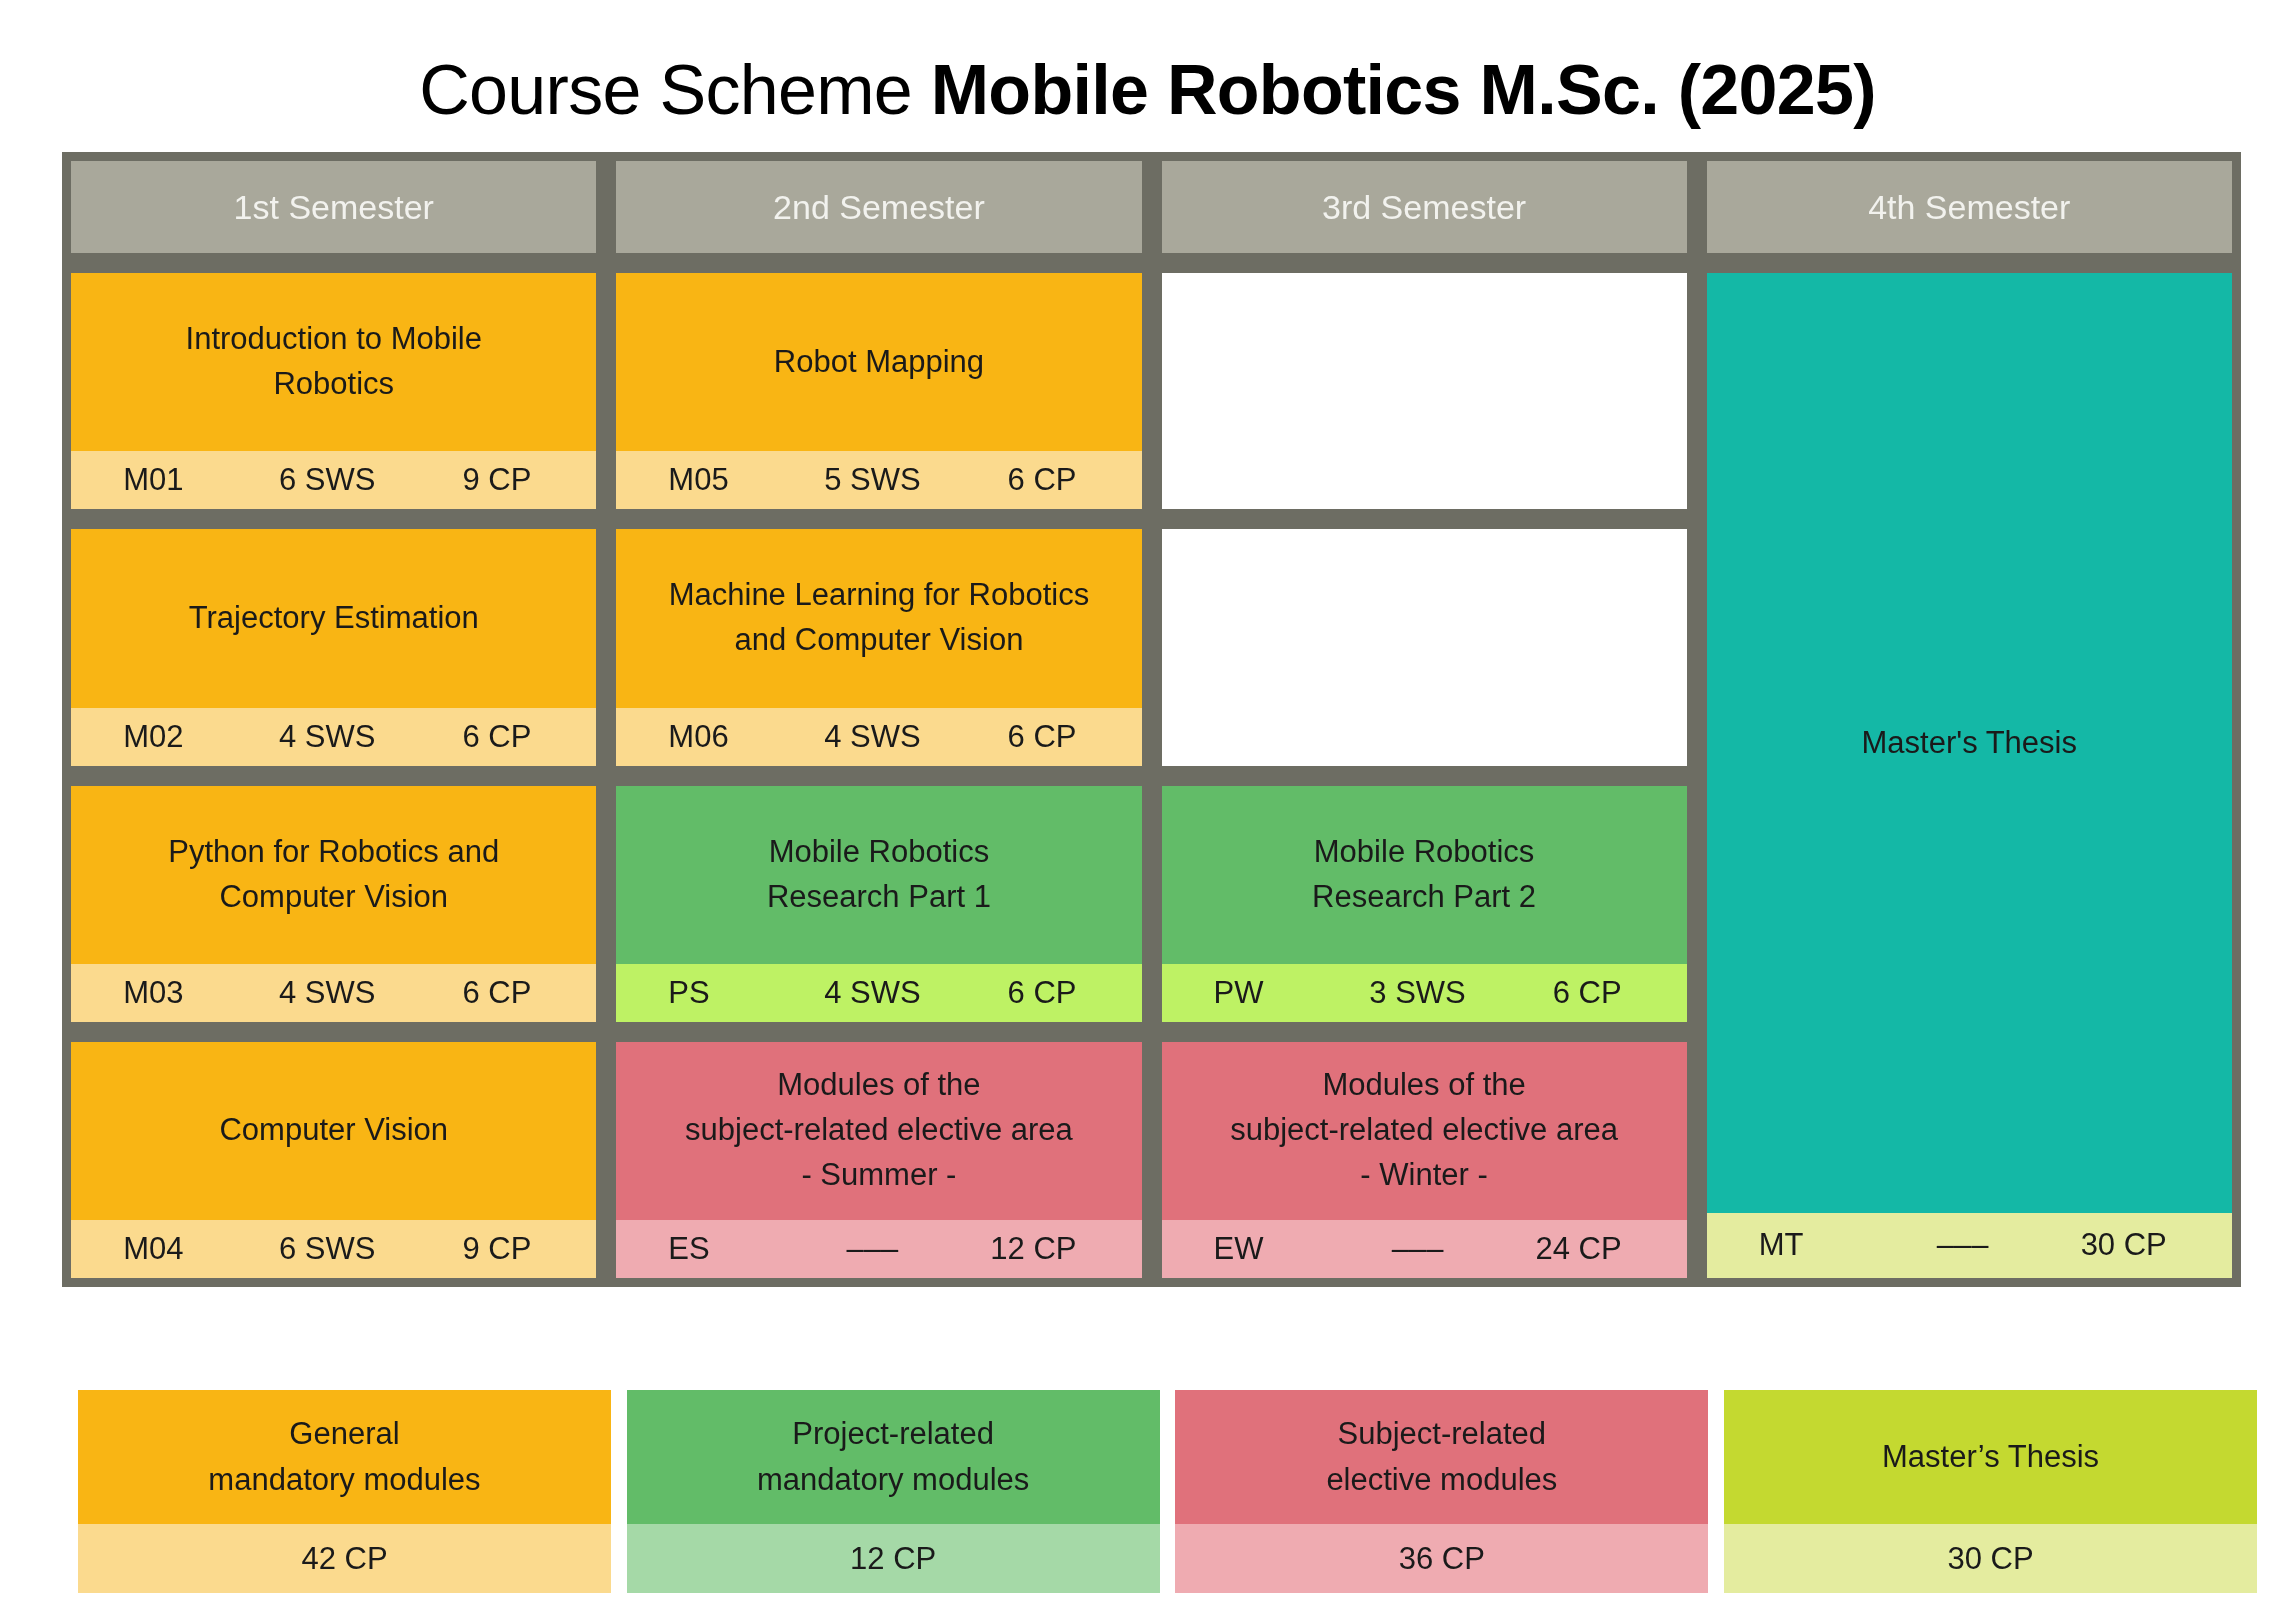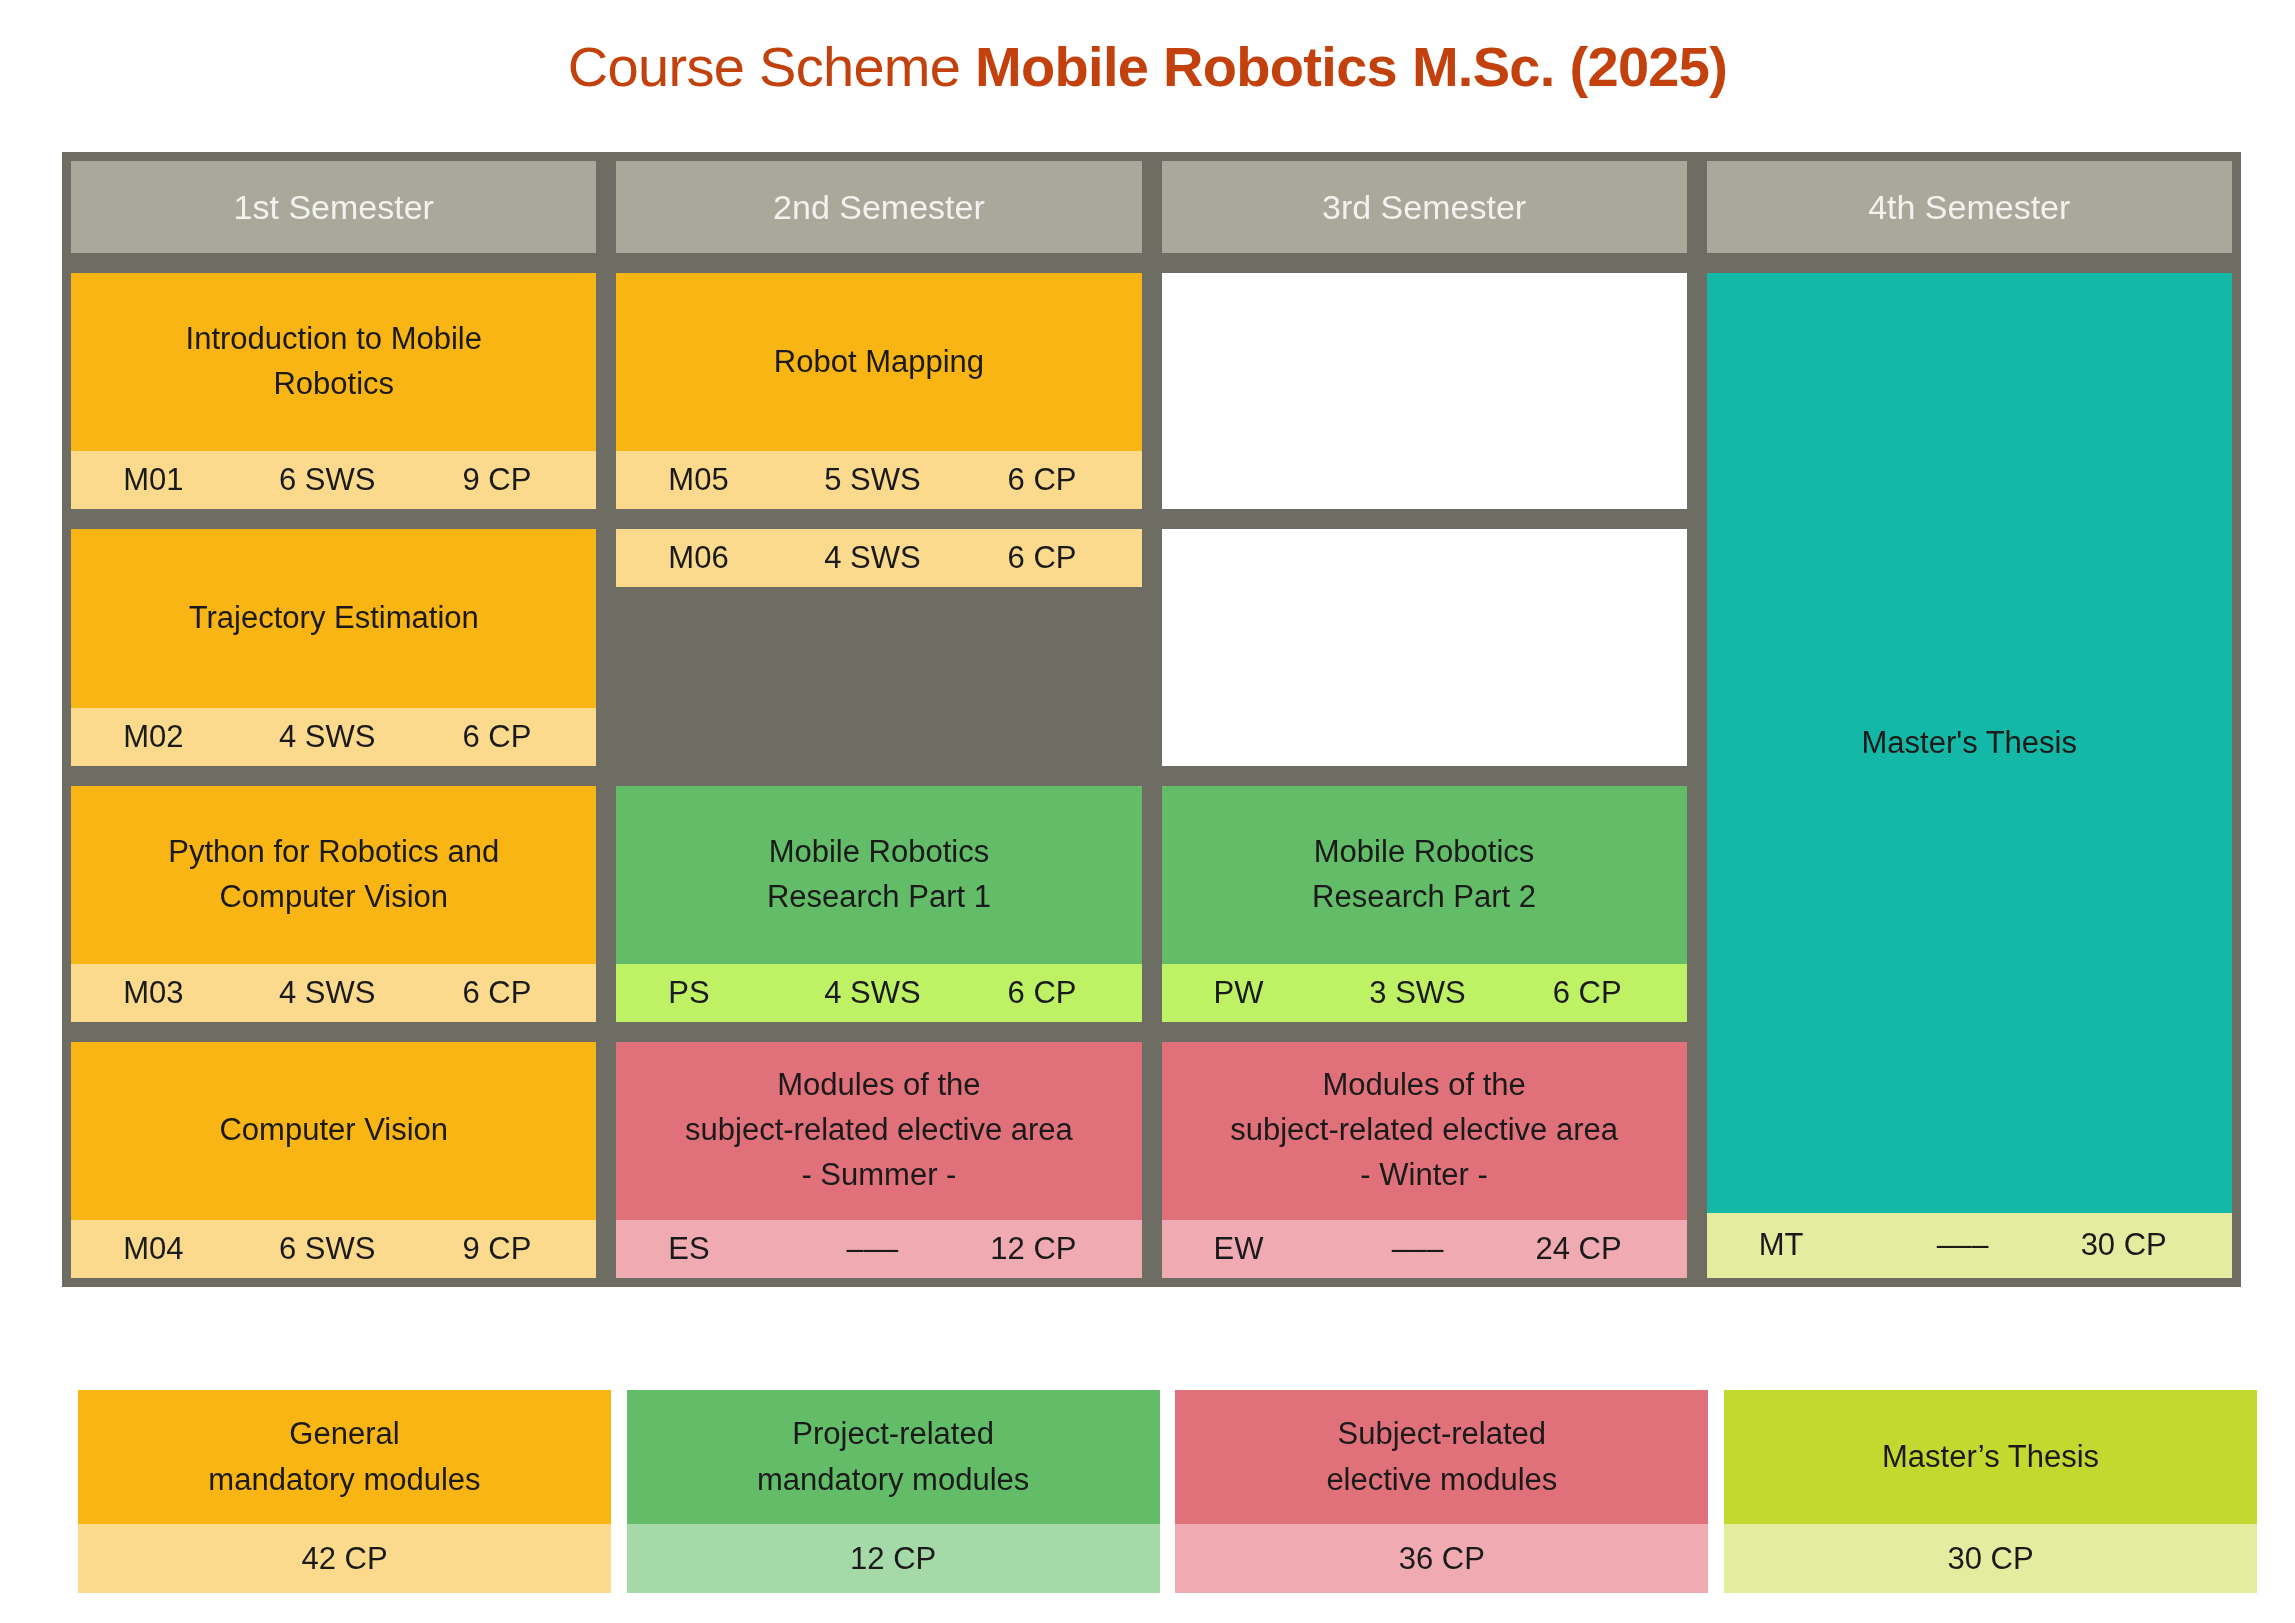--- a/index.html
+++ b/index.html
@@ -1,22 +1,22 @@
 <!DOCTYPE html>
 <html style="font-size:10.5px"><head>
 <meta charset="utf-8">
 <style>
   * { margin:0; padding:0; box-sizing:border-box; }
   html,body { width:2295px; height:1623px; background:#ffffff; overflow:hidden;
               font-family:"Liberation Sans", sans-serif; }
   .page { position:relative; width:2295px; height:1623px; }
 
   
-  .page-title { position:absolute; top:34px; left:0; width:100%; text-align:center;
-                font-size:56px; color:#c2410c; letter-spacing:-0.7px; }
+  .page-title { position:absolute; top:50px; left:0; width:100%; text-align:center;
+                font-size:70px; color:#000000; letter-spacing:-0.7px; }
   .page-title b { font-weight:700; }
 
   
   .course-table { position:absolute; left:62px; top:152px; width:2179px; height:1135px;
                   background:#6D6D63; padding:9.2px;
                   display:grid; grid-template-columns:repeat(4,1fr);
                   grid-template-rows:92px repeat(4,1fr); gap:20px; }
   .sem-header { background:#A9A89B; color:#F2F2EE; font-size:34px;
                 display:flex; align-items:center; justify-content:center; }
   .empty-cell { background:#ffffff; }
@@ -104,20 +104,22 @@
 
     <div class="module c-mand" style="grid-area:2/2">
       <div class="module-main">Robot Mapping</div>
       <div class="module-footer">
         <span class="f-code">M05</span>
         <span class="f-sws">5 SWS</span>
         <span class="f-cp">6 CP</span>
       </div>
     </div>
     <div class="module c-mand" style="grid-area:3/2">
+      <div class="module-main">Machine Learning for Robotics
+and Computer Vision</div>
       <div class="module-footer">
         <span class="f-code">M06</span>
         <span class="f-sws">4 SWS</span>
         <span class="f-cp">6 CP</span>
       </div>
     </div>
     <div class="module c-proj" style="grid-area:4/2">
       <div class="module-main">Mobile Robotics
 Research Part 1</div>
       <div class="module-footer">

